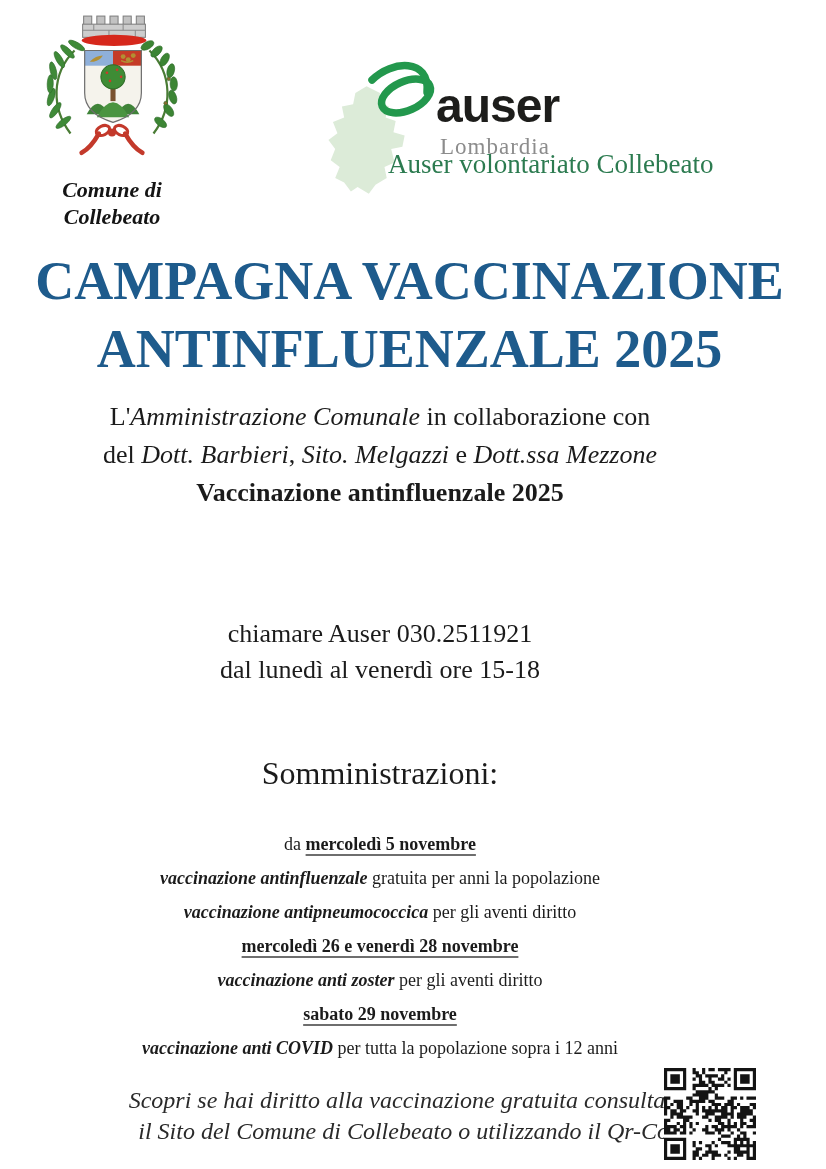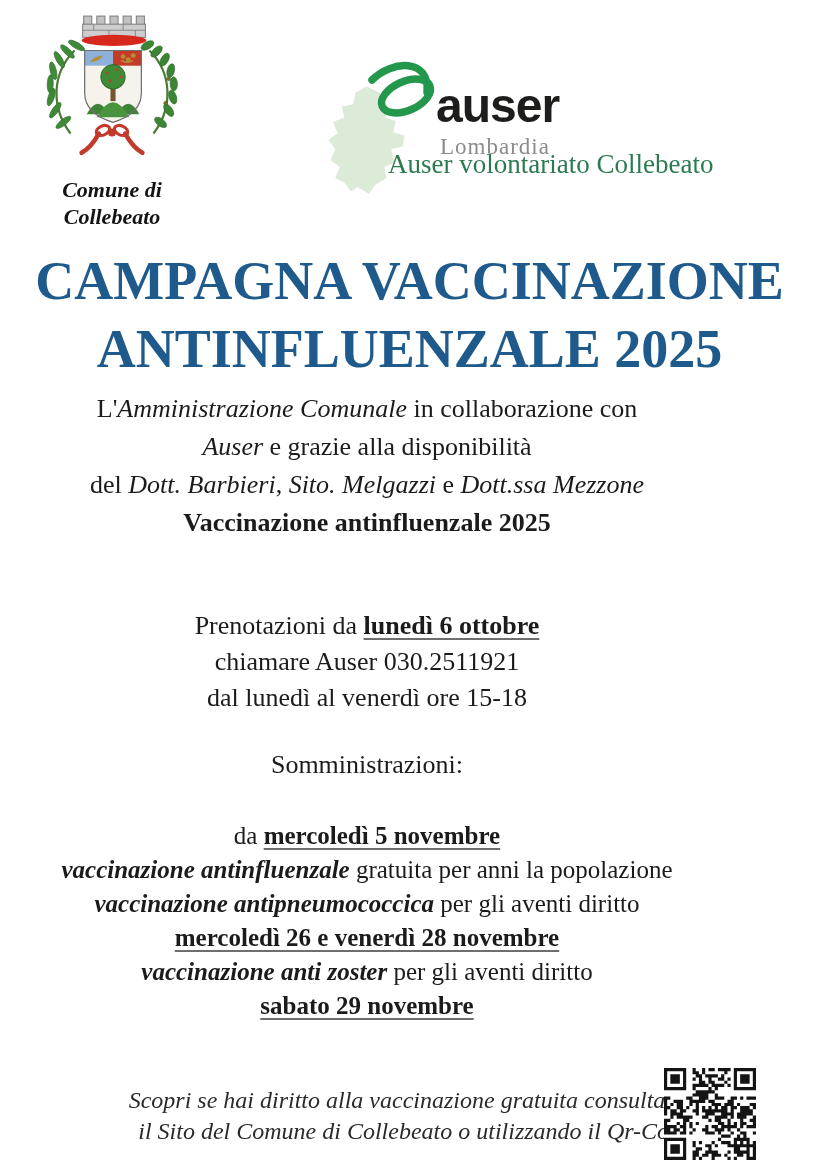--- a/index.html
+++ b/index.html
@@ -24,25 +24,25 @@
   .auser-brand{position:absolute;left:116px;top:30px;font-family:"Liberation Sans",sans-serif;font-weight:700;font-size:48px;letter-spacing:-1px;line-height:48px;}
   .auser-region{position:absolute;left:120px;top:82px;font-size:23px;letter-spacing:1px;}
   .auser-subtitle{position:absolute;left:68px;top:97px;font-size:27px;white-space:nowrap;}
   
   .title{
     position:absolute;left:0;top:247px;width:819px;
     text-align:center;font-weight:700;font-size:54px;line-height:68px;
     letter-spacing:0px;
   }
   
-  .textblock{position:absolute;left:0;width:734px;text-align:center;}
+  .textblock{position:absolute;left:13px;width:734px;text-align:center;margin-top:8px;}
   .intro{top:390px;font-size:26px;line-height:38px;}
   .booking{top:608px;font-size:26px;line-height:36px;}
-  .somm-heading{top:750px;font-size:26px;line-height:30px;}
-  .adminlist{top:819px;font-size:25px;line-height:34px;}
+  .somm-heading{top:750px;font-size:32px;line-height:30px;}
+  .adminlist{top:819px;font-size:18px;line-height:34px;}
   .b{font-weight:700;}
   .i{font-style:italic;}
   .u{text-decoration:underline;text-decoration-thickness:2px;text-underline-offset:4px;text-decoration-color:#6e6e6e;}
   
   .footer-note{position:absolute;left:85px;top:1085px;width:660px;text-align:center;font-style:italic;font-size:24px;line-height:31px;color:#2a2a2a;}
   .qr{position:absolute;left:664px;top:1068px;width:92px;height:92px;background:#fff;}
 </style>
 </head>
 <body>
 
@@ -144,40 +144,39 @@
     <div class="auser-subtitle" style="color: rgb(44, 123, 80);">Auser volontariato Collebeato</div>
   </div>
 
   <h1 class="title" style="margin: 0px; color: rgb(30, 91, 140);">
     <div>CAMPAGNA VACCINAZIONE</div>
     <div>ANTINFLUENZALE 2025</div>
   </h1>
 
   <div class="textblock intro">
       <div><span>L'</span><span class="i">Amministrazione Comunale</span><span> in collaborazione con</span></div>
-      <div><span class="i">Auser</span><span> e grazie alla disponibilità</span></div>
       <div><span>del </span><span class="i">Dott. Barbieri</span><span>, </span><span class="i">Sito. Melgazzi</span><span> e </span><span class="i">Dott.ssa Mezzone</span></div>
       <div><span class="b">Vaccinazione antinfluenzale 2025</span></div>
     </div>
 
   <div class="textblock booking">
-      <div><span>Prenotazioni da </span><span class="b u">lunedì 6 ottobre</span></div>
       <div><span>chiamare Auser 030.2511921</span></div>
       <div><span>dal lunedì al venerdì ore 15-18</span></div>
     </div>
 
   <div class="textblock somm-heading">Somministrazioni:</div>
 
   <div class="textblock adminlist">
       <div><span>da </span><span class="b u">mercoledì 5 novembre</span></div>
       <div><span class="b i">vaccinazione antinfluenzale</span><span> gratuita per anni la popolazione</span></div>
       <div><span class="b i">vaccinazione antipneumococcica</span><span> per gli aventi diritto</span></div>
       <div><span class="b u">mercoledì 26 e venerdì 28 novembre</span></div>
       <div><span class="b i">vaccinazione anti zoster</span><span> per gli aventi diritto</span></div>
       <div><span class="b u">sabato 29 novembre</span></div>
+      <div><span class="b i">vaccinazione anti COVID</span><span> per tutta la popolazione sopra i 12 anni</span></div>
     </div>
 
   <div class="footer-note">
     <div>Scopri se hai diritto alla vaccinazione gratuita consultando</div>
     <div>il Sito del Comune di Collebeato o utilizzando il Qr-Code</div>
   </div>
 
   <svg class="qr" viewBox="0 0 94 94">
     <rect x="0" y="0" width="94" height="94" fill="#ffffff"></rect>
   <path d="M0.00 0.00h3.24v3.24h-3.24zM3.24 0.00h3.24v3.24h-3.24zM6.48 0.00h3.24v3.24h-3.24zM9.72 0.00h3.24v3.24h-3.24zM12.97 0.00h3.24v3.24h-3.24zM16.21 0.00h3.24v3.24h-3.24zM19.45 0.00h3.24v3.24h-3.24zM0.00 3.24h3.24v3.24h-3.24zM19.45 3.24h3.24v3.24h-3.24zM0.00 6.48h3.24v3.24h-3.24zM6.48 6.48h3.24v3.24h-3.24zM9.72 6.48h3.24v3.24h-3.24zM12.97 6.48h3.24v3.24h-3.24zM19.45 6.48h3.24v3.24h-3.24zM0.00 9.72h3.24v3.24h-3.24zM6.48 9.72h3.24v3.24h-3.24zM9.72 9.72h3.24v3.24h-3.24zM12.97 9.72h3.24v3.24h-3.24zM19.45 9.72h3.24v3.24h-3.24zM0.00 12.97h3.24v3.24h-3.24zM6.48 12.97h3.24v3.24h-3.24zM9.72 12.97h3.24v3.24h-3.24zM12.97 12.97h3.24v3.24h-3.24zM19.45 12.97h3.24v3.24h-3.24zM0.00 16.21h3.24v3.24h-3.24zM19.45 16.21h3.24v3.24h-3.24zM0.00 19.45h3.24v3.24h-3.24zM3.24 19.45h3.24v3.24h-3.24zM6.48 19.45h3.24v3.24h-3.24zM9.72 19.45h3.24v3.24h-3.24zM12.97 19.45h3.24v3.24h-3.24zM16.21 19.45h3.24v3.24h-3.24zM19.45 19.45h3.24v3.24h-3.24zM71.31 0.00h3.24v3.24h-3.24zM74.55 0.00h3.24v3.24h-3.24zM77.79 0.00h3.24v3.24h-3.24zM81.03 0.00h3.24v3.24h-3.24zM84.28 0.00h3.24v3.24h-3.24zM87.52 0.00h3.24v3.24h-3.24zM90.76 0.00h3.24v3.24h-3.24zM71.31 3.24h3.24v3.24h-3.24zM90.76 3.24h3.24v3.24h-3.24zM71.31 6.48h3.24v3.24h-3.24zM77.79 6.48h3.24v3.24h-3.24zM81.03 6.48h3.24v3.24h-3.24zM84.28 6.48h3.24v3.24h-3.24zM90.76 6.48h3.24v3.24h-3.24zM71.31 9.72h3.24v3.24h-3.24zM77.79 9.72h3.24v3.24h-3.24zM81.03 9.72h3.24v3.24h-3.24zM84.28 9.72h3.24v3.24h-3.24zM90.76 9.72h3.24v3.24h-3.24zM71.31 12.97h3.24v3.24h-3.24zM77.79 12.97h3.24v3.24h-3.24zM81.03 12.97h3.24v3.24h-3.24zM84.28 12.97h3.24v3.24h-3.24zM90.76 12.97h3.24v3.24h-3.24zM71.31 16.21h3.24v3.24h-3.24zM90.76 16.21h3.24v3.24h-3.24zM71.31 19.45h3.24v3.24h-3.24zM74.55 19.45h3.24v3.24h-3.24zM77.79 19.45h3.24v3.24h-3.24zM81.03 19.45h3.24v3.24h-3.24zM84.28 19.45h3.24v3.24h-3.24zM87.52 19.45h3.24v3.24h-3.24zM90.76 19.45h3.24v3.24h-3.24zM0.00 71.31h3.24v3.24h-3.24zM3.24 71.31h3.24v3.24h-3.24zM6.48 71.31h3.24v3.24h-3.24zM9.72 71.31h3.24v3.24h-3.24zM12.97 71.31h3.24v3.24h-3.24zM16.21 71.31h3.24v3.24h-3.24zM19.45 71.31h3.24v3.24h-3.24zM0.00 74.55h3.24v3.24h-3.24zM19.45 74.55h3.24v3.24h-3.24zM0.00 77.79h3.24v3.24h-3.24zM6.48 77.79h3.24v3.24h-3.24zM9.72 77.79h3.24v3.24h-3.24zM12.97 77.79h3.24v3.24h-3.24zM19.45 77.79h3.24v3.24h-3.24zM0.00 81.03h3.24v3.24h-3.24zM6.48 81.03h3.24v3.24h-3.24zM9.72 81.03h3.24v3.24h-3.24zM12.97 81.03h3.24v3.24h-3.24zM19.45 81.03h3.24v3.24h-3.24zM0.00 84.28h3.24v3.24h-3.24zM6.48 84.28h3.24v3.24h-3.24zM9.72 84.28h3.24v3.24h-3.24zM12.97 84.28h3.24v3.24h-3.24zM19.45 84.28h3.24v3.24h-3.24zM0.00 87.52h3.24v3.24h-3.24zM19.45 87.52h3.24v3.24h-3.24zM0.00 90.76h3.24v3.24h-3.24zM3.24 90.76h3.24v3.24h-3.24zM6.48 90.76h3.24v3.24h-3.24zM9.72 90.76h3.24v3.24h-3.24zM12.97 90.76h3.24v3.24h-3.24zM16.21 90.76h3.24v3.24h-3.24zM19.45 90.76h3.24v3.24h-3.24zM29.17 0.00h3.24v3.24h-3.24zM38.90 0.00h3.24v3.24h-3.24zM45.38 0.00h3.24v3.24h-3.24zM48.62 0.00h3.24v3.24h-3.24zM55.10 0.00h3.24v3.24h-3.24zM58.34 0.00h3.24v3.24h-3.24zM61.59 0.00h3.24v3.24h-3.24zM64.83 0.00h3.24v3.24h-3.24zM29.17 3.24h3.24v3.24h-3.24zM32.41 3.24h3.24v3.24h-3.24zM38.90 3.24h3.24v3.24h-3.24zM61.59 3.24h3.24v3.24h-3.24zM32.41 6.48h3.24v3.24h-3.24zM35.66 6.48h3.24v3.24h-3.24zM42.14 6.48h3.24v3.24h-3.24zM45.38 6.48h3.24v3.24h-3.24zM48.62 6.48h3.24v3.24h-3.24zM51.86 6.48h3.24v3.24h-3.24zM58.34 6.48h3.24v3.24h-3.24zM29.17 9.72h3.24v3.24h-3.24zM35.66 9.72h3.24v3.24h-3.24zM45.38 9.72h3.24v3.24h-3.24zM55.10 9.72h3.24v3.24h-3.24zM58.34 9.72h3.24v3.24h-3.24zM64.83 9.72h3.24v3.24h-3.24zM35.66 12.97h3.24v3.24h-3.24zM38.90 12.97h3.24v3.24h-3.24zM45.38 12.97h3.24v3.24h-3.24zM48.62 12.97h3.24v3.24h-3.24zM61.59 12.97h3.24v3.24h-3.24zM29.17 16.21h3.24v3.24h-3.24zM32.41 16.21h3.24v3.24h-3.24zM35.66 16.21h3.24v3.24h-3.24zM38.90 16.21h3.24v3.24h-3.24zM42.14 16.21h3.24v3.24h-3.24zM48.62 16.21h3.24v3.24h-3.24zM51.86 16.21h3.24v3.24h-3.24zM55.10 16.21h3.24v3.24h-3.24zM58.34 16.21h3.24v3.24h-3.24zM64.83 16.21h3.24v3.24h-3.24zM29.17 19.45h3.24v3.24h-3.24zM45.38 19.45h3.24v3.24h-3.24zM51.86 19.45h3.24v3.24h-3.24zM32.41 22.69h3.24v3.24h-3.24zM35.66 22.69h3.24v3.24h-3.24zM38.90 22.69h3.24v3.24h-3.24zM42.14 22.69h3.24v3.24h-3.24zM45.38 22.69h3.24v3.24h-3.24zM48.62 22.69h3.24v3.24h-3.24zM29.17 25.93h3.24v3.24h-3.24zM32.41 25.93h3.24v3.24h-3.24zM35.66 25.93h3.24v3.24h-3.24zM38.90 25.93h3.24v3.24h-3.24zM42.14 25.93h3.24v3.24h-3.24zM51.86 25.93h3.24v3.24h-3.24zM0.00 29.17h3.24v3.24h-3.24zM3.24 29.17h3.24v3.24h-3.24zM22.69 29.17h3.24v3.24h-3.24zM25.93 29.17h3.24v3.24h-3.24zM35.66 29.17h3.24v3.24h-3.24zM38.90 29.17h3.24v3.24h-3.24zM42.14 29.17h3.24v3.24h-3.24zM51.86 29.17h3.24v3.24h-3.24zM55.10 29.17h3.24v3.24h-3.24zM58.34 29.17h3.24v3.24h-3.24zM68.07 29.17h3.24v3.24h-3.24zM71.31 29.17h3.24v3.24h-3.24zM77.79 29.17h3.24v3.24h-3.24zM84.28 29.17h3.24v3.24h-3.24zM87.52 29.17h3.24v3.24h-3.24zM90.76 29.17h3.24v3.24h-3.24zM0.00 32.41h3.24v3.24h-3.24zM9.72 32.41h3.24v3.24h-3.24zM12.97 32.41h3.24v3.24h-3.24zM16.21 32.41h3.24v3.24h-3.24zM25.93 32.41h3.24v3.24h-3.24zM29.17 32.41h3.24v3.24h-3.24zM32.41 32.41h3.24v3.24h-3.24zM35.66 32.41h3.24v3.24h-3.24zM38.90 32.41h3.24v3.24h-3.24zM45.38 32.41h3.24v3.24h-3.24zM48.62 32.41h3.24v3.24h-3.24zM64.83 32.41h3.24v3.24h-3.24zM68.07 32.41h3.24v3.24h-3.24zM0.00 35.66h3.24v3.24h-3.24zM6.48 35.66h3.24v3.24h-3.24zM12.97 35.66h3.24v3.24h-3.24zM16.21 35.66h3.24v3.24h-3.24zM25.93 35.66h3.24v3.24h-3.24zM32.41 35.66h3.24v3.24h-3.24zM48.62 35.66h3.24v3.24h-3.24zM51.86 35.66h3.24v3.24h-3.24zM55.10 35.66h3.24v3.24h-3.24zM61.59 35.66h3.24v3.24h-3.24zM64.83 35.66h3.24v3.24h-3.24zM68.07 35.66h3.24v3.24h-3.24zM74.55 35.66h3.24v3.24h-3.24zM87.52 35.66h3.24v3.24h-3.24zM90.76 35.66h3.24v3.24h-3.24zM0.00 38.90h3.24v3.24h-3.24zM3.24 38.90h3.24v3.24h-3.24zM12.97 38.90h3.24v3.24h-3.24zM16.21 38.90h3.24v3.24h-3.24zM22.69 38.90h3.24v3.24h-3.24zM32.41 38.90h3.24v3.24h-3.24zM38.90 38.90h3.24v3.24h-3.24zM45.38 38.90h3.24v3.24h-3.24zM51.86 38.90h3.24v3.24h-3.24zM58.34 38.90h3.24v3.24h-3.24zM61.59 38.90h3.24v3.24h-3.24zM68.07 38.90h3.24v3.24h-3.24zM71.31 38.90h3.24v3.24h-3.24zM77.79 38.90h3.24v3.24h-3.24zM81.03 38.90h3.24v3.24h-3.24zM84.28 38.90h3.24v3.24h-3.24zM90.76 38.90h3.24v3.24h-3.24zM0.00 42.14h3.24v3.24h-3.24zM6.48 42.14h3.24v3.24h-3.24zM9.72 42.14h3.24v3.24h-3.24zM16.21 42.14h3.24v3.24h-3.24zM19.45 42.14h3.24v3.24h-3.24zM29.17 42.14h3.24v3.24h-3.24zM32.41 42.14h3.24v3.24h-3.24zM38.90 42.14h3.24v3.24h-3.24zM42.14 42.14h3.24v3.24h-3.24zM45.38 42.14h3.24v3.24h-3.24zM48.62 42.14h3.24v3.24h-3.24zM51.86 42.14h3.24v3.24h-3.24zM55.10 42.14h3.24v3.24h-3.24zM58.34 42.14h3.24v3.24h-3.24zM61.59 42.14h3.24v3.24h-3.24zM68.07 42.14h3.24v3.24h-3.24zM77.79 42.14h3.24v3.24h-3.24zM81.03 42.14h3.24v3.24h-3.24zM84.28 42.14h3.24v3.24h-3.24zM87.52 42.14h3.24v3.24h-3.24zM0.00 45.38h3.24v3.24h-3.24zM6.48 45.38h3.24v3.24h-3.24zM9.72 45.38h3.24v3.24h-3.24zM12.97 45.38h3.24v3.24h-3.24zM16.21 45.38h3.24v3.24h-3.24zM32.41 45.38h3.24v3.24h-3.24zM42.14 45.38h3.24v3.24h-3.24zM45.38 45.38h3.24v3.24h-3.24zM48.62 45.38h3.24v3.24h-3.24zM58.34 45.38h3.24v3.24h-3.24zM61.59 45.38h3.24v3.24h-3.24zM64.83 45.38h3.24v3.24h-3.24zM68.07 45.38h3.24v3.24h-3.24zM74.55 45.38h3.24v3.24h-3.24zM77.79 45.38h3.24v3.24h-3.24zM81.03 45.38h3.24v3.24h-3.24zM84.28 45.38h3.24v3.24h-3.24zM87.52 45.38h3.24v3.24h-3.24zM6.48 48.62h3.24v3.24h-3.24zM12.97 48.62h3.24v3.24h-3.24zM16.21 48.62h3.24v3.24h-3.24zM19.45 48.62h3.24v3.24h-3.24zM22.69 48.62h3.24v3.24h-3.24zM25.93 48.62h3.24v3.24h-3.24zM38.90 48.62h3.24v3.24h-3.24zM42.14 48.62h3.24v3.24h-3.24zM51.86 48.62h3.24v3.24h-3.24zM55.10 48.62h3.24v3.24h-3.24zM58.34 48.62h3.24v3.24h-3.24zM61.59 48.62h3.24v3.24h-3.24zM68.07 48.62h3.24v3.24h-3.24zM74.55 48.62h3.24v3.24h-3.24zM77.79 48.62h3.24v3.24h-3.24zM81.03 48.62h3.24v3.24h-3.24zM90.76 48.62h3.24v3.24h-3.24zM0.00 51.86h3.24v3.24h-3.24zM3.24 51.86h3.24v3.24h-3.24zM19.45 51.86h3.24v3.24h-3.24zM22.69 51.86h3.24v3.24h-3.24zM45.38 51.86h3.24v3.24h-3.24zM51.86 51.86h3.24v3.24h-3.24zM55.10 51.86h3.24v3.24h-3.24zM64.83 51.86h3.24v3.24h-3.24zM77.79 51.86h3.24v3.24h-3.24zM87.52 51.86h3.24v3.24h-3.24zM90.76 51.86h3.24v3.24h-3.24zM0.00 55.10h3.24v3.24h-3.24zM12.97 55.10h3.24v3.24h-3.24zM19.45 55.10h3.24v3.24h-3.24zM25.93 55.10h3.24v3.24h-3.24zM32.41 55.10h3.24v3.24h-3.24zM55.10 55.10h3.24v3.24h-3.24zM58.34 55.10h3.24v3.24h-3.24zM64.83 55.10h3.24v3.24h-3.24zM71.31 55.10h3.24v3.24h-3.24zM77.79 55.10h3.24v3.24h-3.24zM81.03 55.10h3.24v3.24h-3.24zM90.76 55.10h3.24v3.24h-3.24zM0.00 58.34h3.24v3.24h-3.24zM3.24 58.34h3.24v3.24h-3.24zM6.48 58.34h3.24v3.24h-3.24zM9.72 58.34h3.24v3.24h-3.24zM16.21 58.34h3.24v3.24h-3.24zM19.45 58.34h3.24v3.24h-3.24zM25.93 58.34h3.24v3.24h-3.24zM42.14 58.34h3.24v3.24h-3.24zM48.62 58.34h3.24v3.24h-3.24zM51.86 58.34h3.24v3.24h-3.24zM58.34 58.34h3.24v3.24h-3.24zM61.59 58.34h3.24v3.24h-3.24zM64.83 58.34h3.24v3.24h-3.24zM68.07 58.34h3.24v3.24h-3.24zM71.31 58.34h3.24v3.24h-3.24zM77.79 58.34h3.24v3.24h-3.24zM84.28 58.34h3.24v3.24h-3.24zM87.52 58.34h3.24v3.24h-3.24zM90.76 58.34h3.24v3.24h-3.24zM0.00 61.59h3.24v3.24h-3.24zM3.24 61.59h3.24v3.24h-3.24zM9.72 61.59h3.24v3.24h-3.24zM12.97 61.59h3.24v3.24h-3.24zM19.45 61.59h3.24v3.24h-3.24zM29.17 61.59h3.24v3.24h-3.24zM38.90 61.59h3.24v3.24h-3.24zM42.14 61.59h3.24v3.24h-3.24zM51.86 61.59h3.24v3.24h-3.24zM55.10 61.59h3.24v3.24h-3.24zM58.34 61.59h3.24v3.24h-3.24zM64.83 61.59h3.24v3.24h-3.24zM74.55 61.59h3.24v3.24h-3.24zM0.00 64.83h3.24v3.24h-3.24zM3.24 64.83h3.24v3.24h-3.24zM6.48 64.83h3.24v3.24h-3.24zM9.72 64.83h3.24v3.24h-3.24zM16.21 64.83h3.24v3.24h-3.24zM19.45 64.83h3.24v3.24h-3.24zM25.93 64.83h3.24v3.24h-3.24zM42.14 64.83h3.24v3.24h-3.24zM45.38 64.83h3.24v3.24h-3.24zM48.62 64.83h3.24v3.24h-3.24zM55.10 64.83h3.24v3.24h-3.24zM68.07 64.83h3.24v3.24h-3.24zM77.79 64.83h3.24v3.24h-3.24zM81.03 64.83h3.24v3.24h-3.24zM90.76 64.83h3.24v3.24h-3.24zM58.34 68.07h3.24v3.24h-3.24zM61.59 68.07h3.24v3.24h-3.24zM64.83 68.07h3.24v3.24h-3.24zM74.55 68.07h3.24v3.24h-3.24zM81.03 68.07h3.24v3.24h-3.24zM55.10 71.31h3.24v3.24h-3.24zM71.31 71.31h3.24v3.24h-3.24zM74.55 71.31h3.24v3.24h-3.24zM77.79 71.31h3.24v3.24h-3.24zM84.28 71.31h3.24v3.24h-3.24zM29.17 74.55h3.24v3.24h-3.24zM35.66 74.55h3.24v3.24h-3.24zM48.62 74.55h3.24v3.24h-3.24zM58.34 74.55h3.24v3.24h-3.24zM61.59 74.55h3.24v3.24h-3.24zM64.83 74.55h3.24v3.24h-3.24zM77.79 74.55h3.24v3.24h-3.24zM84.28 74.55h3.24v3.24h-3.24zM90.76 74.55h3.24v3.24h-3.24zM29.17 77.79h3.24v3.24h-3.24zM42.14 77.79h3.24v3.24h-3.24zM45.38 77.79h3.24v3.24h-3.24zM51.86 77.79h3.24v3.24h-3.24zM64.83 77.79h3.24v3.24h-3.24zM68.07 77.79h3.24v3.24h-3.24zM71.31 77.79h3.24v3.24h-3.24zM74.55 77.79h3.24v3.24h-3.24zM81.03 77.79h3.24v3.24h-3.24zM84.28 77.79h3.24v3.24h-3.24zM87.52 77.79h3.24v3.24h-3.24zM90.76 77.79h3.24v3.24h-3.24zM32.41 81.03h3.24v3.24h-3.24zM35.66 81.03h3.24v3.24h-3.24zM45.38 81.03h3.24v3.24h-3.24zM71.31 81.03h3.24v3.24h-3.24zM74.55 81.03h3.24v3.24h-3.24zM90.76 81.03h3.24v3.24h-3.24zM29.17 84.28h3.24v3.24h-3.24zM32.41 84.28h3.24v3.24h-3.24zM42.14 84.28h3.24v3.24h-3.24zM45.38 84.28h3.24v3.24h-3.24zM48.62 84.28h3.24v3.24h-3.24zM51.86 84.28h3.24v3.24h-3.24zM64.83 84.28h3.24v3.24h-3.24zM71.31 84.28h3.24v3.24h-3.24zM74.55 84.28h3.24v3.24h-3.24zM77.79 84.28h3.24v3.24h-3.24zM90.76 84.28h3.24v3.24h-3.24zM29.17 87.52h3.24v3.24h-3.24zM32.41 87.52h3.24v3.24h-3.24zM38.90 87.52h3.24v3.24h-3.24zM42.14 87.52h3.24v3.24h-3.24zM48.62 87.52h3.24v3.24h-3.24zM51.86 87.52h3.24v3.24h-3.24zM55.10 87.52h3.24v3.24h-3.24zM61.59 87.52h3.24v3.24h-3.24zM74.55 87.52h3.24v3.24h-3.24zM77.79 87.52h3.24v3.24h-3.24zM84.28 87.52h3.24v3.24h-3.24zM90.76 87.52h3.24v3.24h-3.24zM29.17 90.76h3.24v3.24h-3.24zM35.66 90.76h3.24v3.24h-3.24zM48.62 90.76h3.24v3.24h-3.24zM64.83 90.76h3.24v3.24h-3.24zM71.31 90.76h3.24v3.24h-3.24zM84.28 90.76h3.24v3.24h-3.24zM87.52 90.76h3.24v3.24h-3.24zM90.76 90.76h3.24v3.24h-3.24zM71.31 71.31h3.24v3.24h-3.24zM74.55 71.31h3.24v3.24h-3.24zM77.79 71.31h3.24v3.24h-3.24zM81.03 71.31h3.24v3.24h-3.24zM84.28 71.31h3.24v3.24h-3.24zM71.31 74.55h3.24v3.24h-3.24zM84.28 74.55h3.24v3.24h-3.24zM71.31 77.79h3.24v3.24h-3.24zM77.79 77.79h3.24v3.24h-3.24zM84.28 77.79h3.24v3.24h-3.24zM71.31 81.03h3.24v3.24h-3.24zM84.28 81.03h3.24v3.24h-3.24zM71.31 84.28h3.24v3.24h-3.24zM74.55 84.28h3.24v3.24h-3.24zM77.79 84.28h3.24v3.24h-3.24zM81.03 84.28h3.24v3.24h-3.24zM84.28 84.28h3.24v3.24h-3.24z" fill="#141414"></path>

